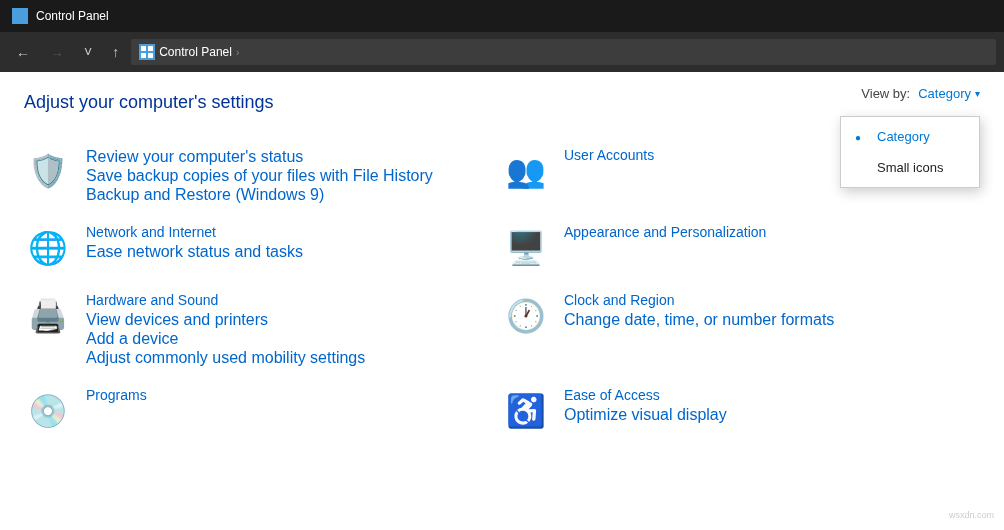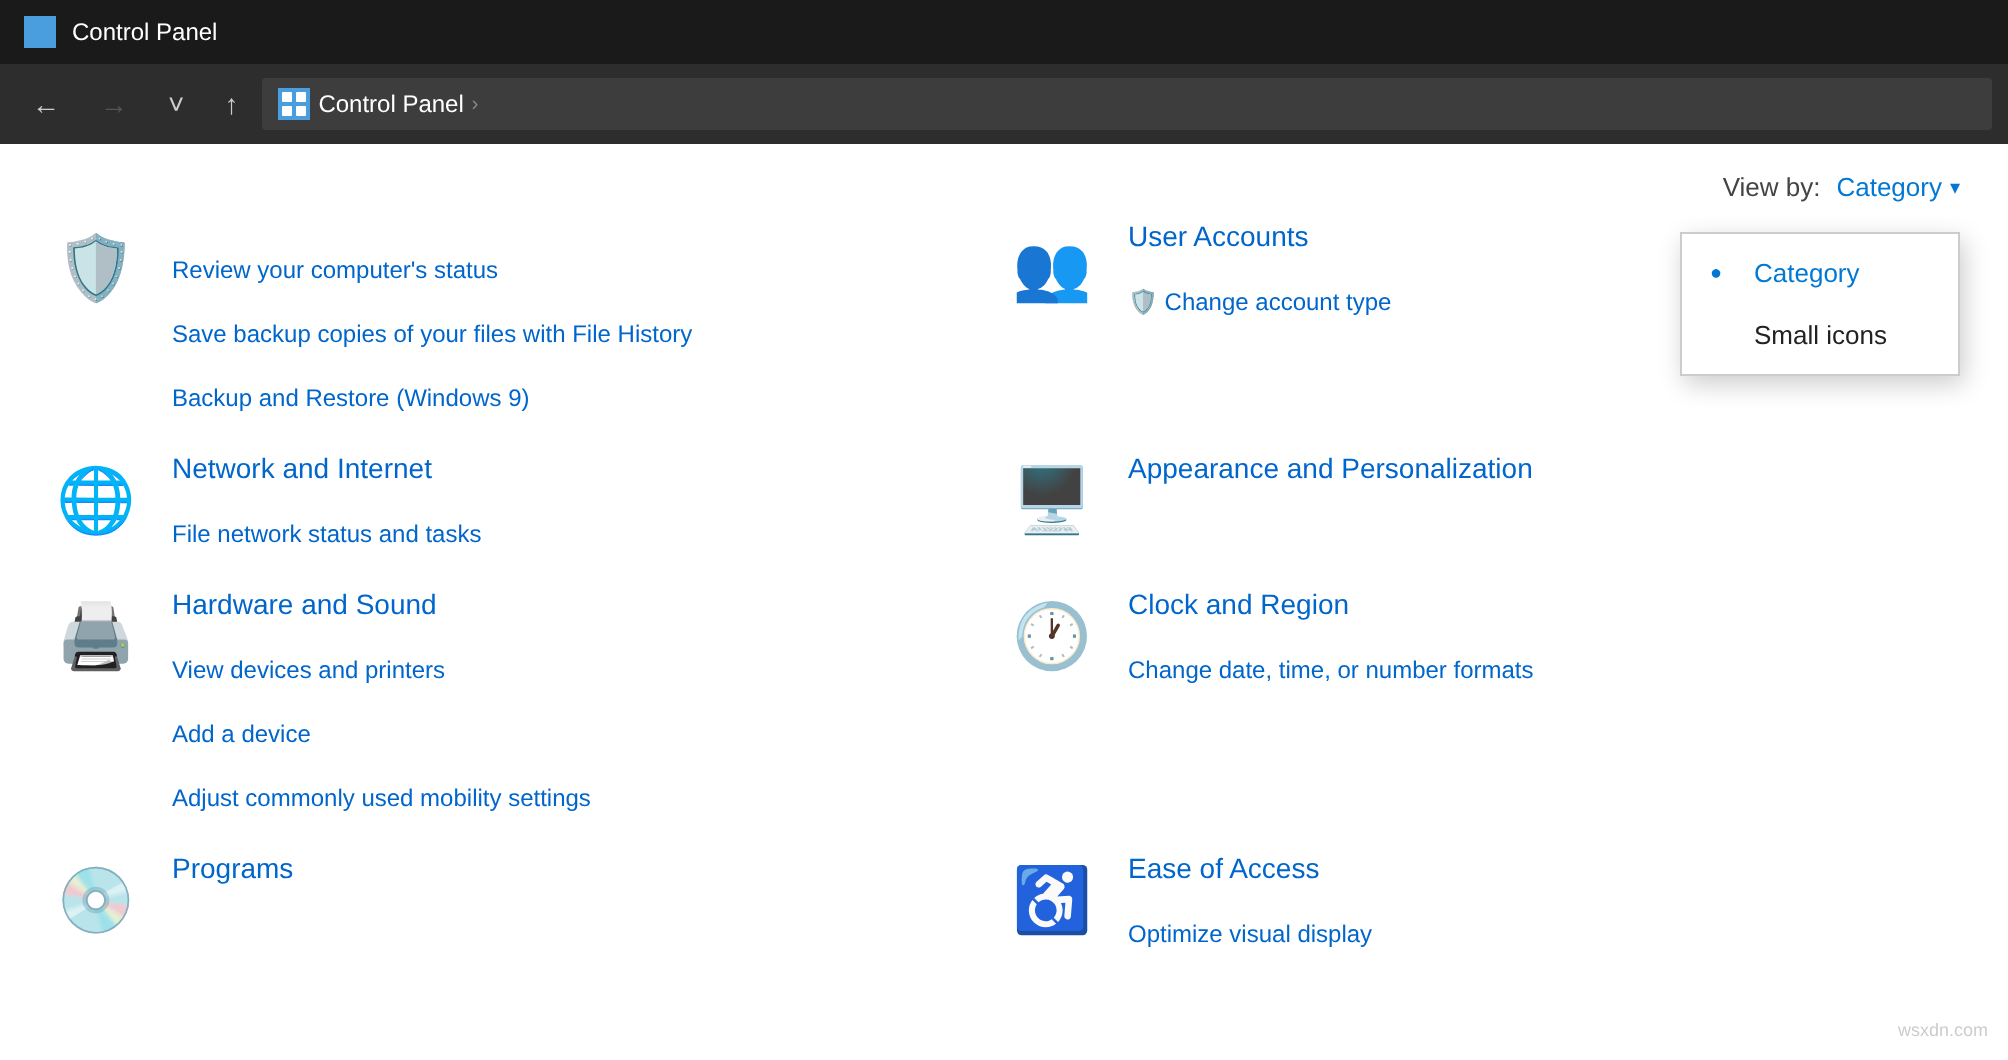--- a/index.html
+++ b/index.html
@@ -175,24 +175,24 @@
     .item-content { flex: 1; }
     .item-title {
       color: #0066cc;
       font-size: 14px;
       font-weight: 400;
       cursor: pointer;
       margin-bottom: 3px;
     }
     .item-link {
       color: #0066cc;
-      font-size: 12px;
+      font-size: 16px;
       cursor: pointer;
       display: block;
-      margin-top: 18px;
+      margin-top: 1px;
     }
 
     
     .watermark {
       position: absolute;
       bottom: 10px;
       right: 10px;
       opacity: 0.5;
     }
     .watermark-text {
@@ -238,20 +238,21 @@
       </svg>
     </div>
     <div class="address-text">
       <span>Control Panel</span>
       <span class="address-chevron">›</span>
     </div>
   </div>
 </div>
 
 <div class="main-content">
+  <h1 class="page-title">Adjust your computer's settings</h1>
 
   <div class="view-by">
     <span class="view-by-label">View by:</span>
     <button class="view-by-dropdown">
       <span>Category</span>
       <span class="dropdown-arrow">▾</span>
     </button>
   </div>
 
   <div class="dropdown-menu">
@@ -267,29 +268,28 @@
         <a class="item-link">Review your computer's status</a>
         <a class="item-link">Save backup copies of your files with File History</a>
         <a class="item-link">Backup and Restore (Windows 9)</a>
       </div>
     </div>
 
     <div class="control-item">
       <div class="item-icon">👥</div>
       <div class="item-content">
         <div class="item-title">User Accounts</div>
-        <a class="item-link">🛡️ Change account type</a>
       </div>
     </div>
 
     <div class="control-item">
       <div class="item-icon">🌐</div>
       <div class="item-content">
         <div class="item-title">Network and Internet</div>
-        <a class="item-link">File network status and tasks</a>
+        <a class="item-link">Ease network status and tasks</a>
       </div>
     </div>
 
     <div class="control-item">
       <div class="item-icon">🖥️</div>
       <div class="item-content">
         <div class="item-title">Appearance and Personalization</div>
       </div>
     </div>
 

